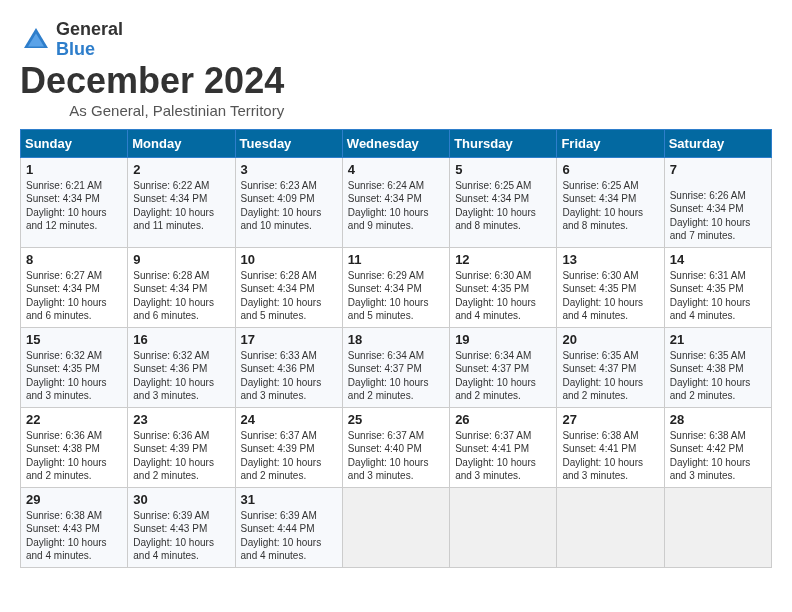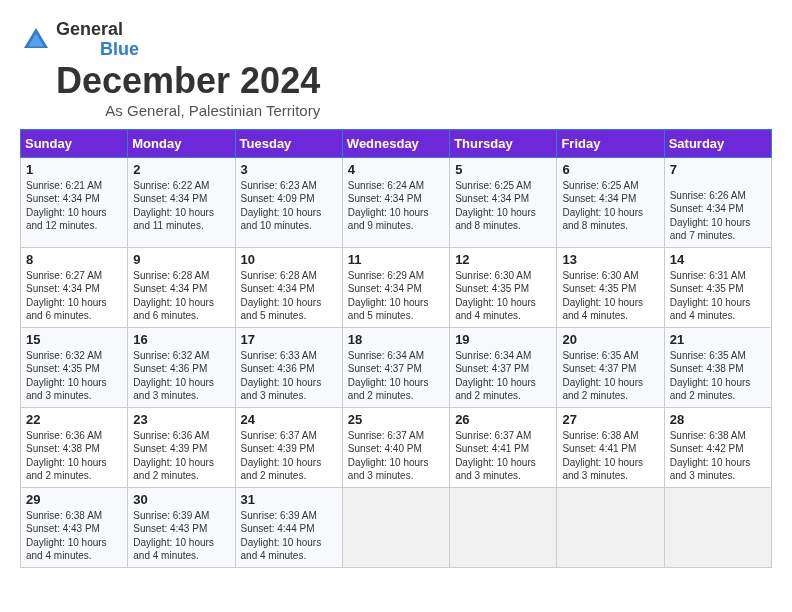--- a/index.html
+++ b/index.html
@@ -23,46 +23,44 @@
       gap: 4px;
     }
     .logo-text {
       font-size: 18px;
       font-weight: bold;
       color: #333;
       line-height: 1.1;
     }
     .logo-text span {
       color: #2e7ecb;
-      margin-left: 44px;
     }
     .logo-icon {
       width: 32px;
       height: 32px;
     }
     .title-section {
       text-align: right;
     }
     .month-title {
       font-size: 36px;
       font-weight: bold;
       color: #333;
-      margin-left: 36px;
     }
     .subtitle {
       font-size: 15px;
       color: #555;
     }
     table {
       width: 100%;
       border-collapse: collapse;
       font-size: 11px;
     }
     thead tr th {
-      background-color: #6d28d9;
+      background-color: #0369a1;
       color: #fff;
       padding: 6px 4px;
       text-align: left;
       font-size: 13px;
       font-weight: bold;
       border: 1px solid #2e7ecb;
     }
     tbody tr td {
       border: 1px solid #ccc;
       padding: 4px 5px;

